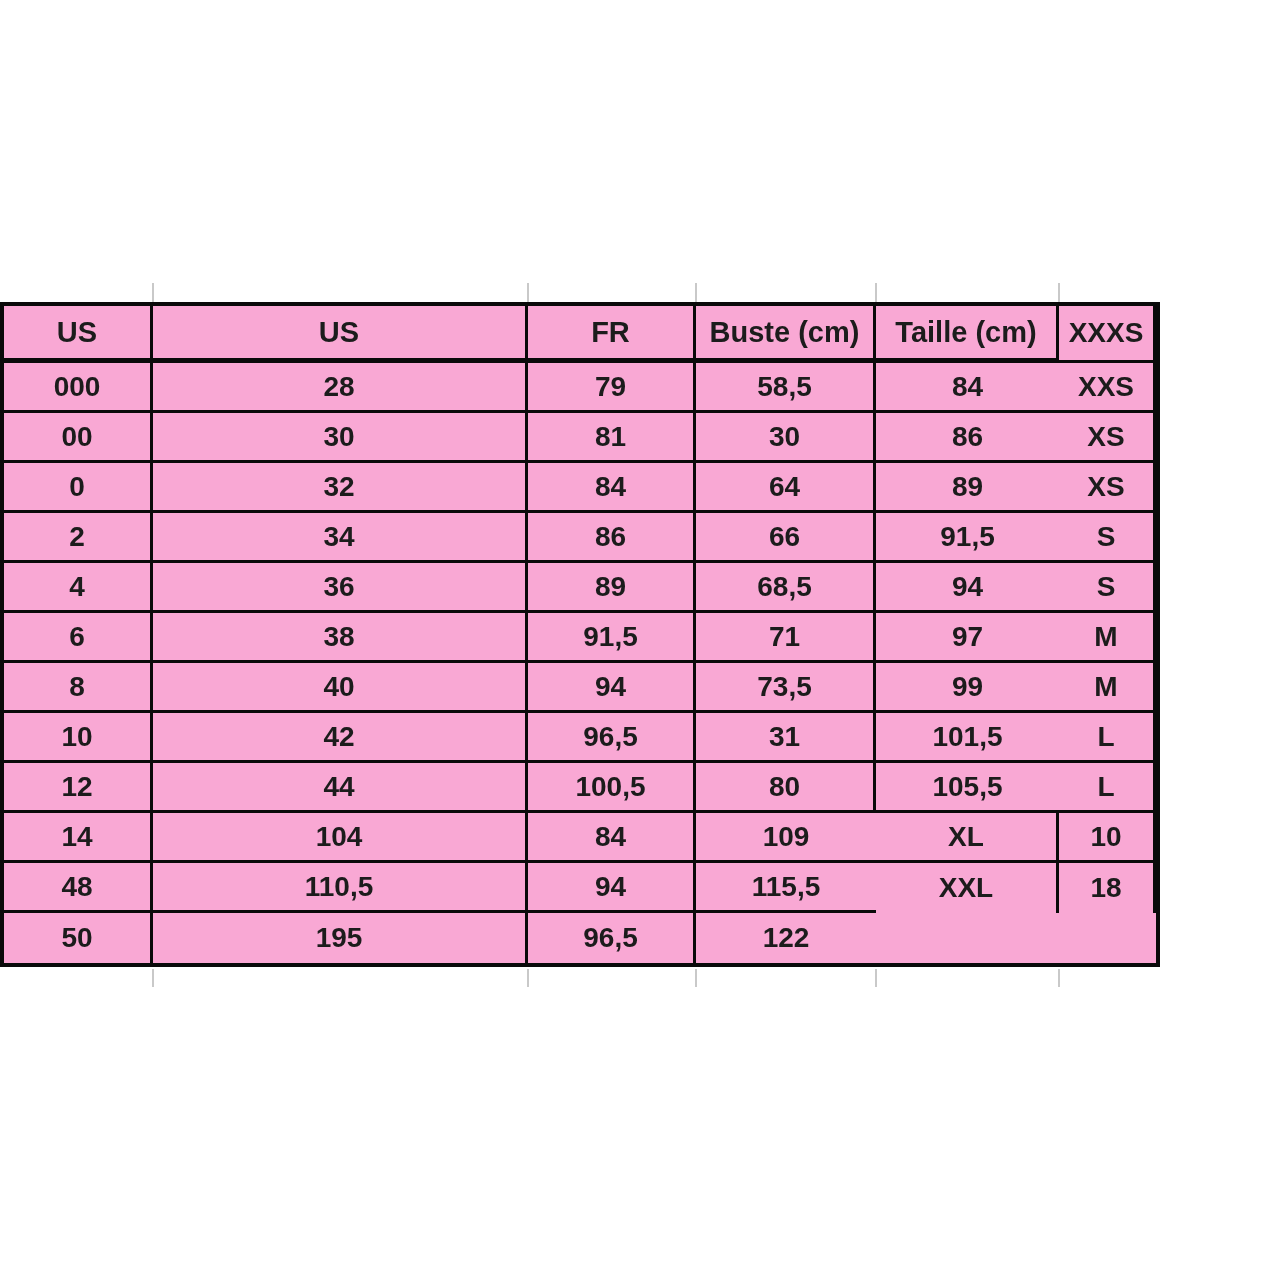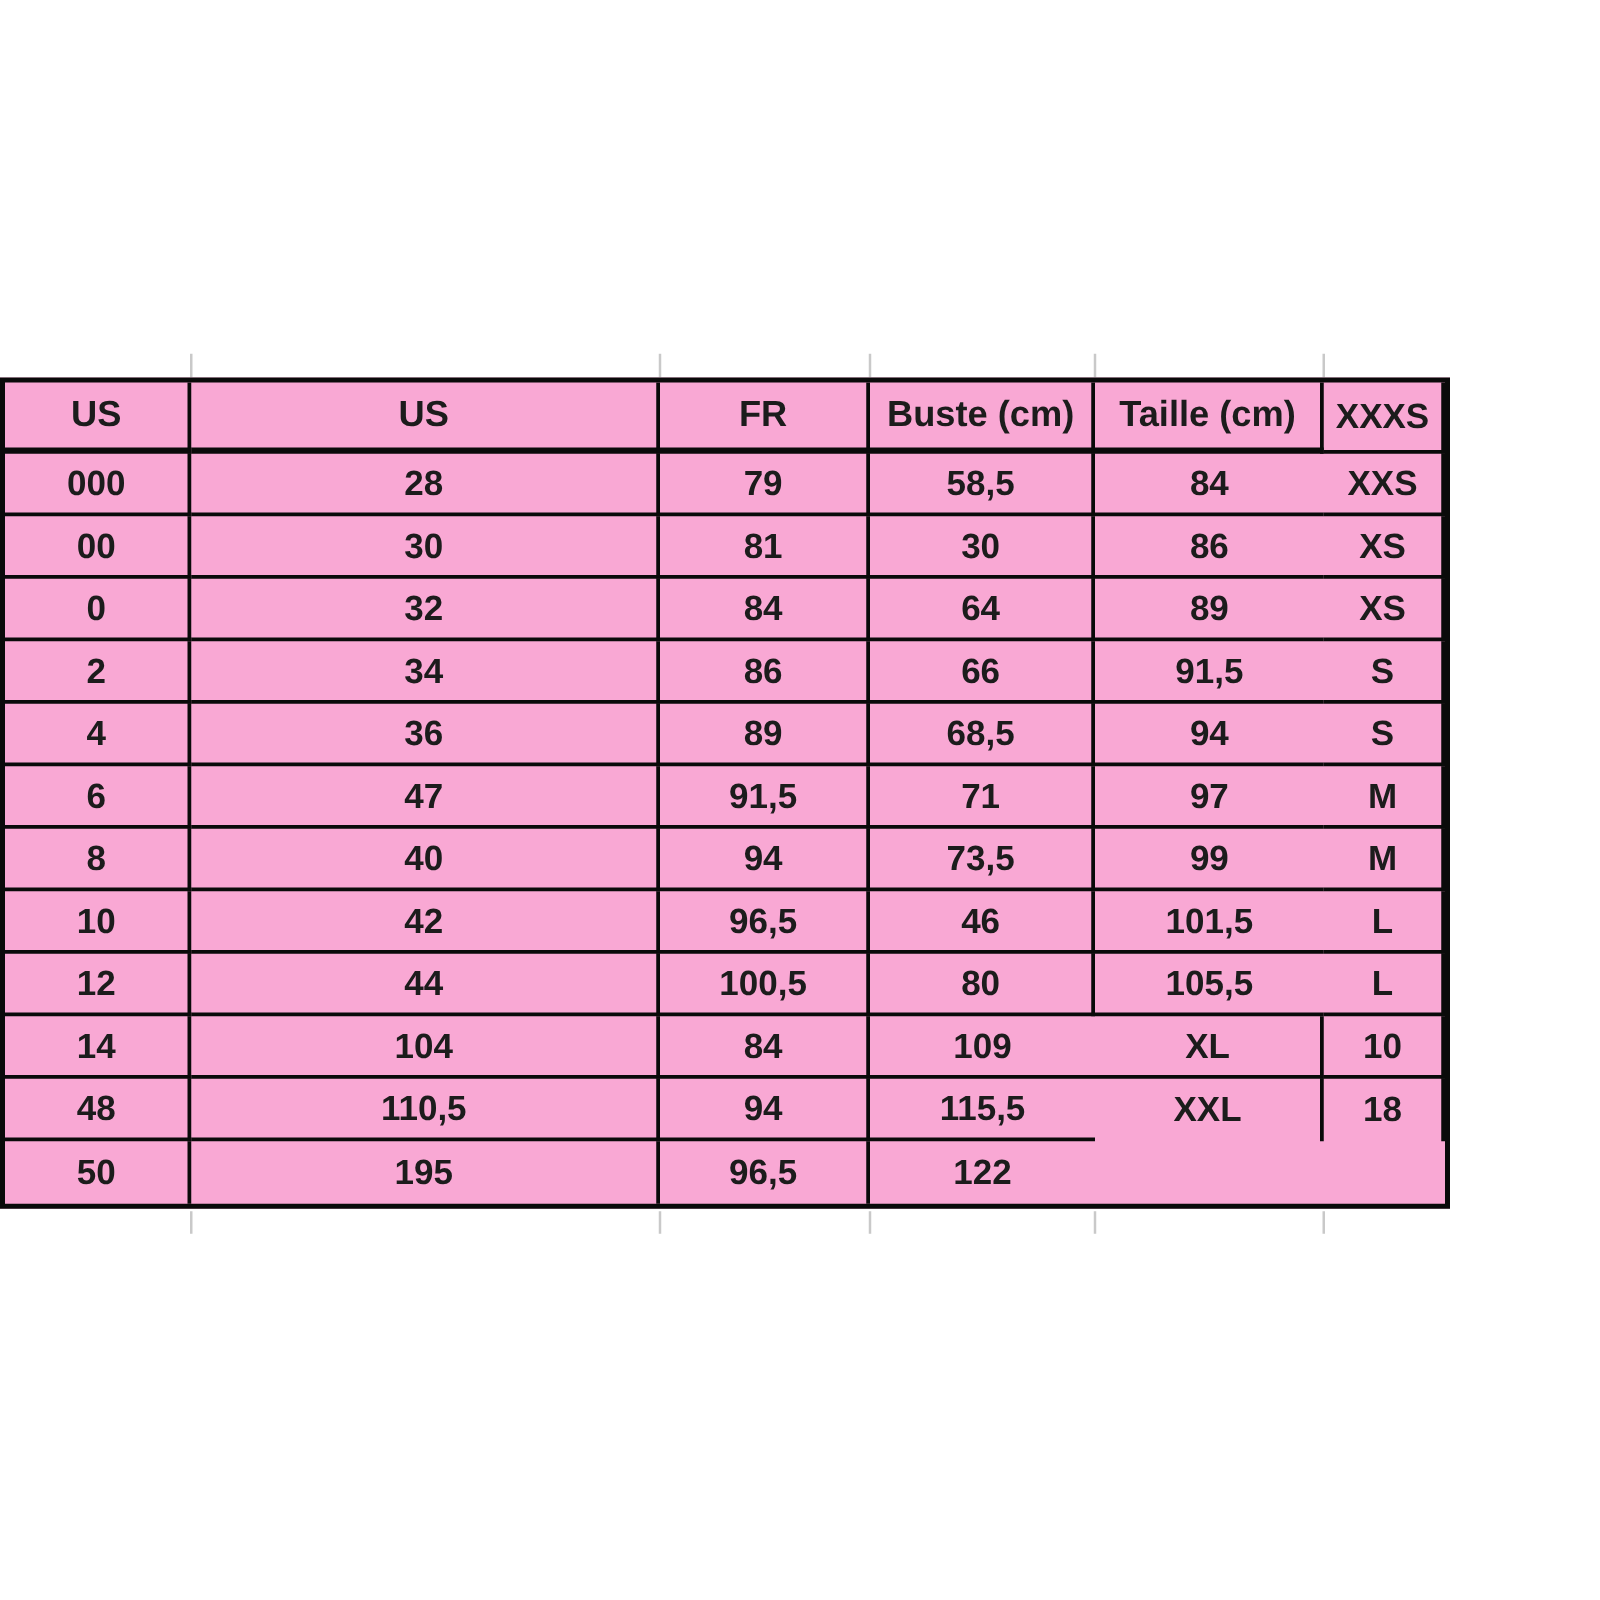--- a/index.html
+++ b/index.html
@@ -104,35 +104,35 @@
     <div class="cell">66</div>
     <div class="cell last-col">91,5</div>
     <div class="cell">S</div>
     <div class="cell">4</div>
     <div class="cell">36</div>
     <div class="cell">89</div>
     <div class="cell">68,5</div>
     <div class="cell last-col">94</div>
     <div class="cell">S</div>
     <div class="cell">6</div>
-    <div class="cell">47</div>
+    <div class="cell">38</div>
     <div class="cell">91,5</div>
     <div class="cell">71</div>
     <div class="cell last-col">97</div>
     <div class="cell">M</div>
     <div class="cell">8</div>
     <div class="cell">40</div>
     <div class="cell">94</div>
     <div class="cell">73,5</div>
     <div class="cell last-col">99</div>
     <div class="cell">M</div>
     <div class="cell">10</div>
     <div class="cell">42</div>
     <div class="cell">96,5</div>
-    <div class="cell">46</div>
+    <div class="cell">31</div>
     <div class="cell last-col">101,5</div>
     <div class="cell">L</div>
     <div class="cell">12</div>
     <div class="cell">44</div>
     <div class="cell">100,5</div>
     <div class="cell">80</div>
     <div class="cell last-col">105,5</div>
     <div class="cell">L</div>
     <div class="cell">14</div>
     <div class="cell">104</div>

